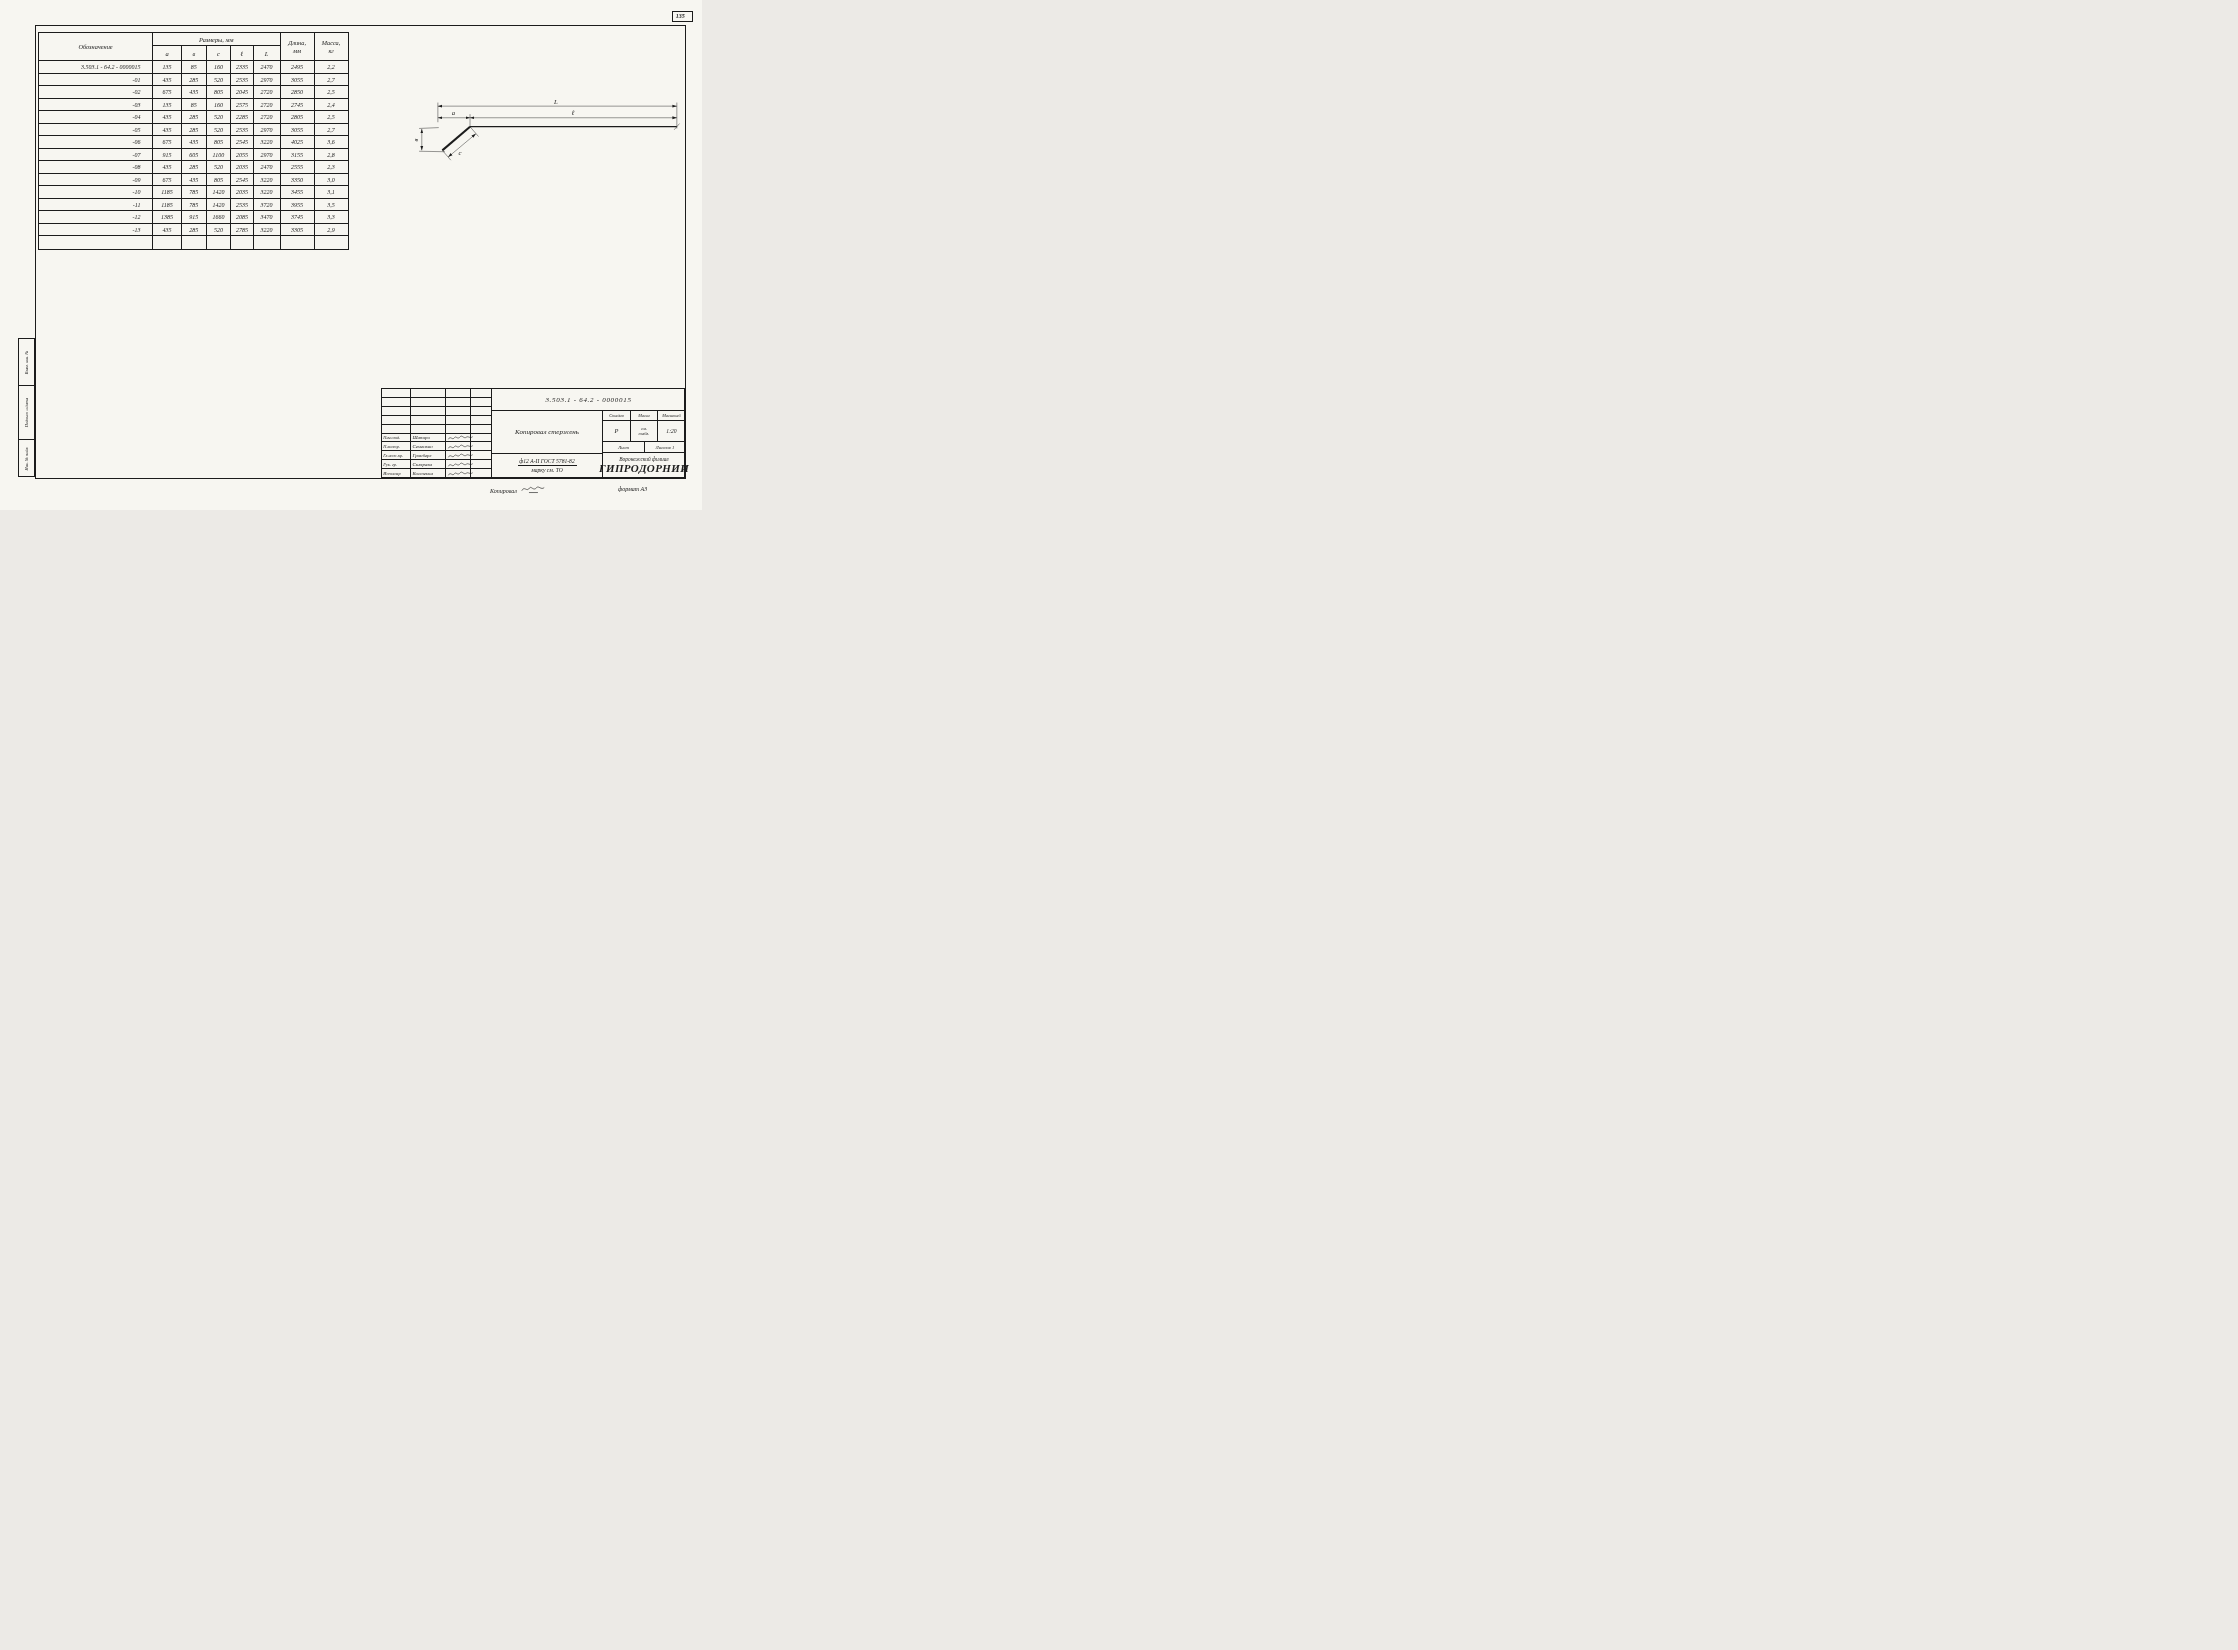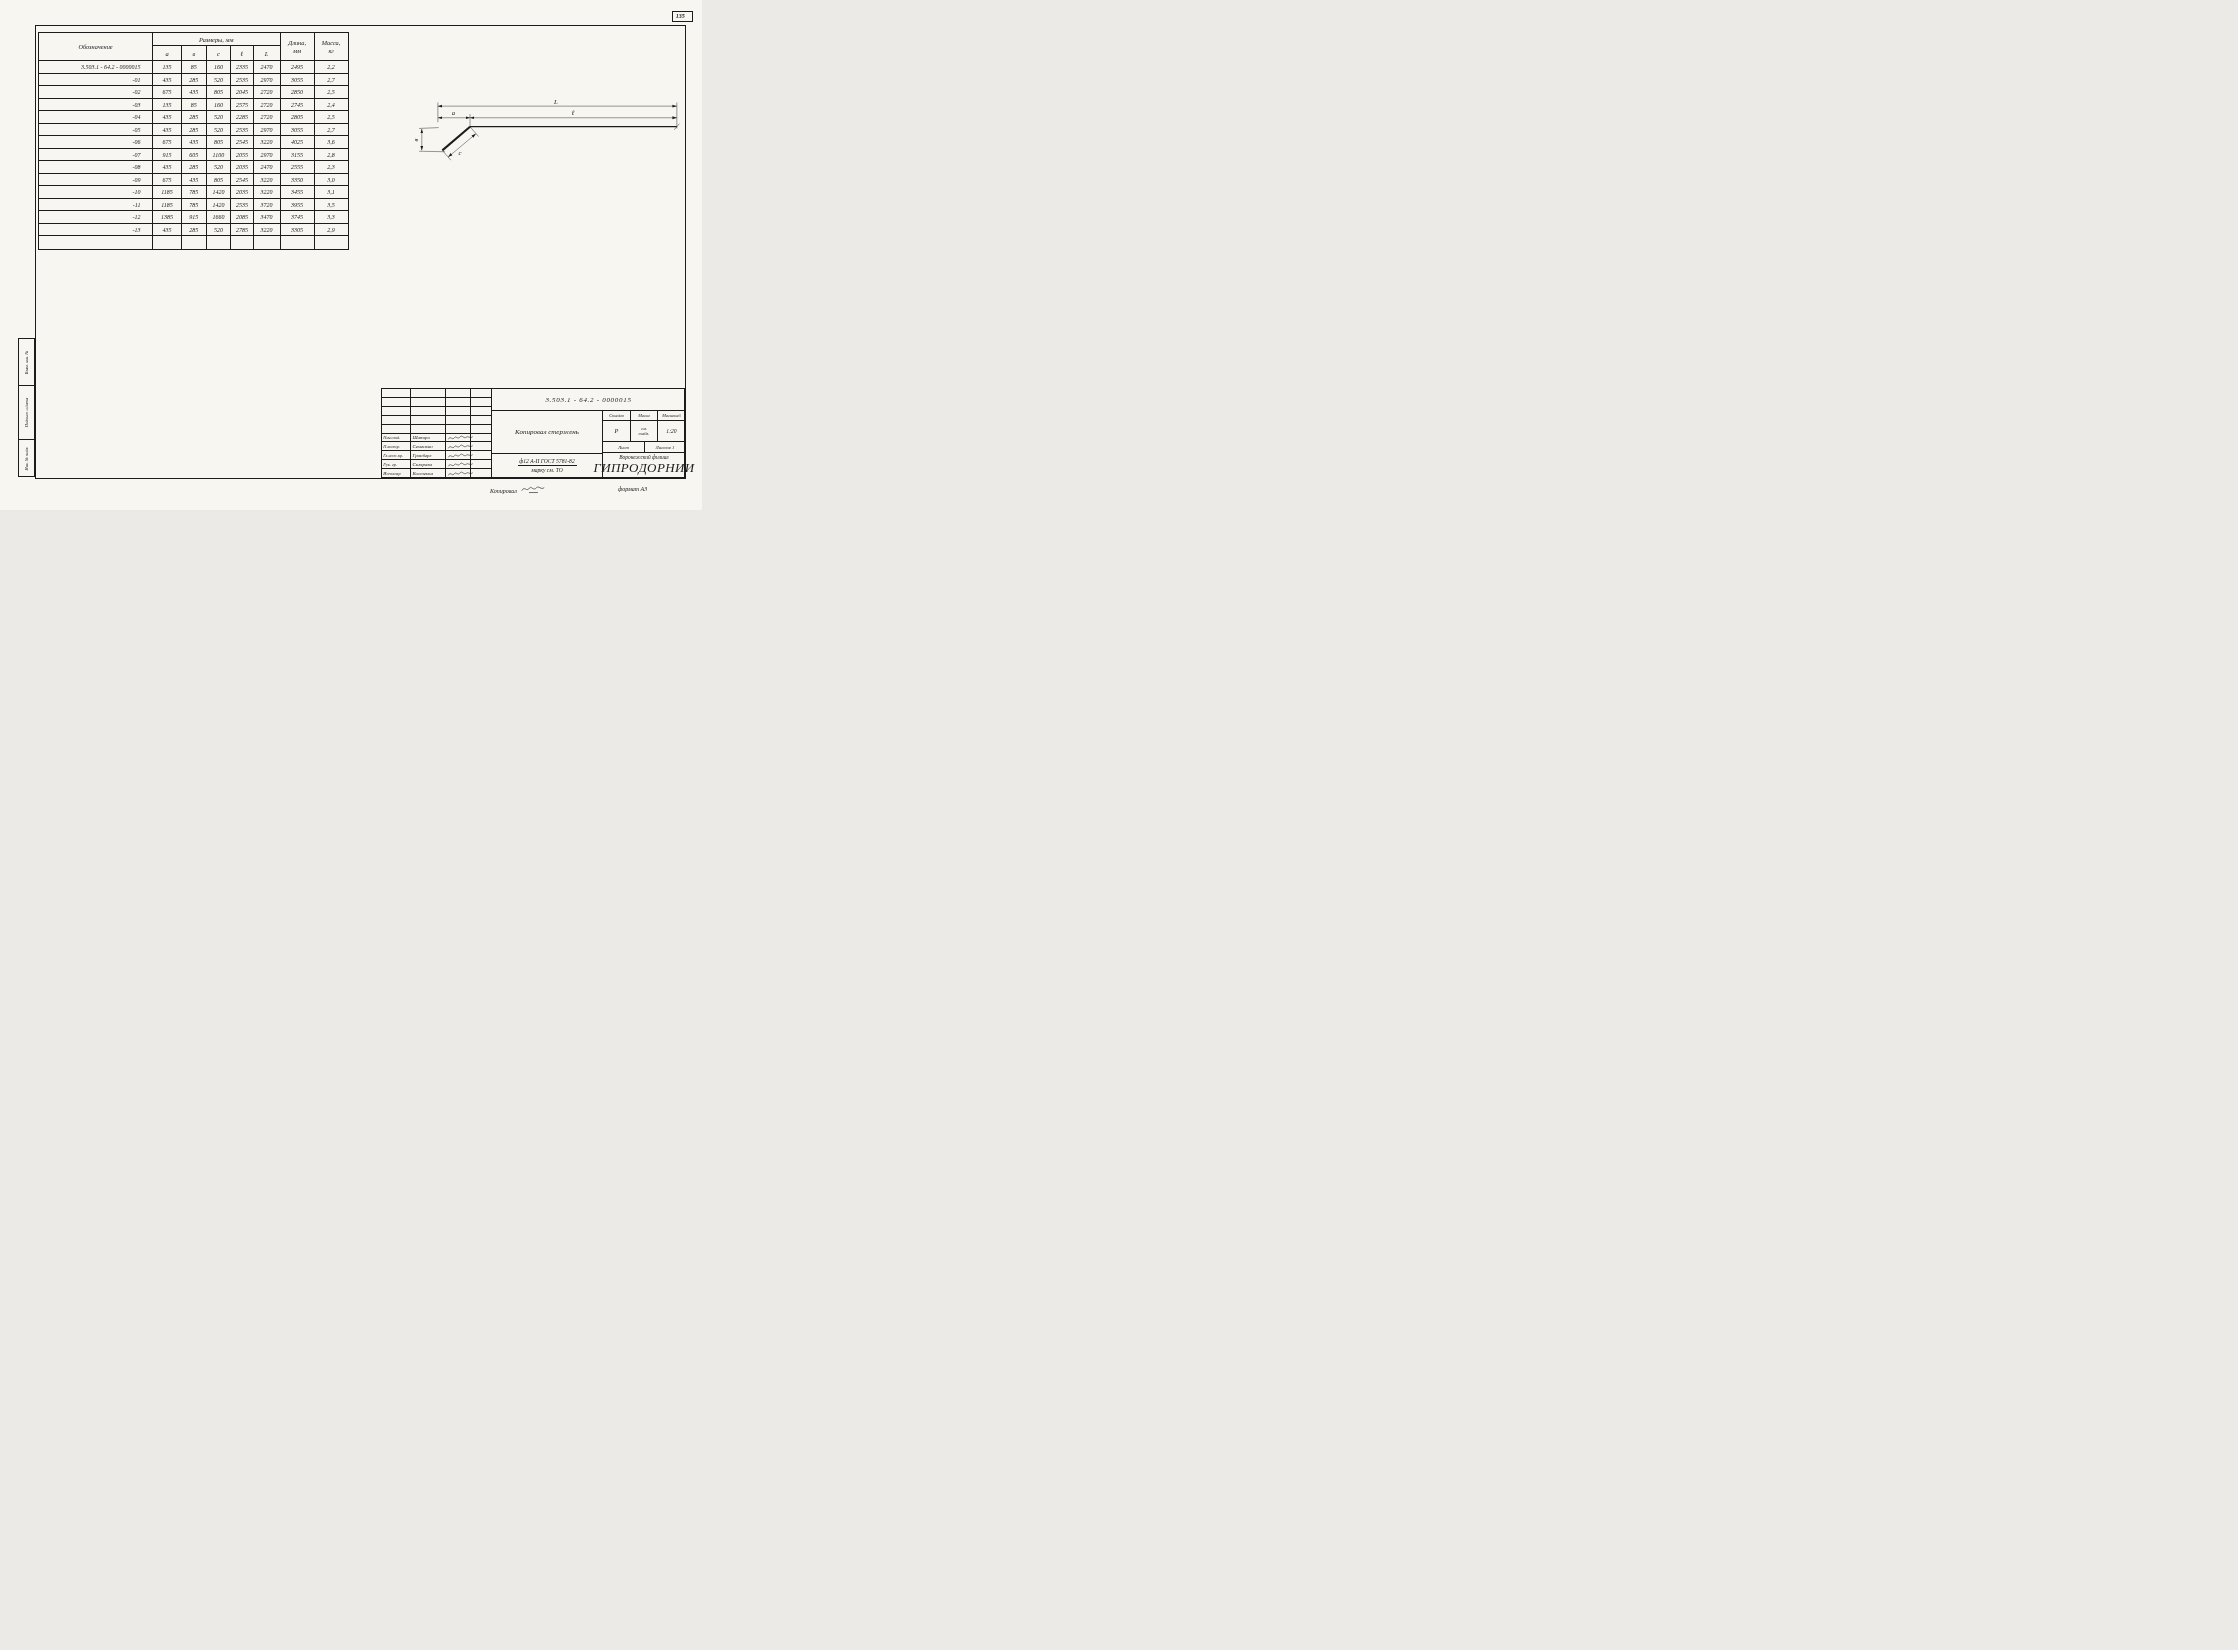--- a/index.html
+++ b/index.html
@@ -83,21 +83,21 @@
   .tb-smm-vals div { display:flex; align-items:center; justify-content:center; height:100%; }
   .sm1 { width:27px; } .sm2 { width:27px; border-left:0.4px solid #1c1c1c; } .sm3 { width:28px; border-left:0.4px solid #1c1c1c; }
   .v-stage { font-size:6.3px; } .v-mass { font-size:4.5px; white-space:pre-line; text-align:center; line-height:1.15; }
   .v-scale { font-size:5.6px; }
   .tb-sheet { left:221px; top:53px; width:82px; height:11.2px; display:flex;
     border-bottom:0.9px solid #1c1c1c; }
   .tb-sheet div { display:flex; align-items:center; justify-content:center; font-size:4.7px; height:100%; }
   .sh1 { width:41px; } .sh2 { width:41px; border-left:0.4px solid #1c1c1c; }
   .tb-org { left:221px; top:64px; width:82px; height:24px;
     display:flex; flex-direction:column; align-items:center; justify-content:center; }
-  .org1 { font-size:5.4px; } .org2 { font-size:13px; font-weight:normal; letter-spacing:0.4px; }
+  .org1 { font-size:5.4px; } .org2 { font-size:11px; font-weight:bold; letter-spacing:0.4px; }
 
   
   .note-copied { position:absolute; left:490px; top:484px; font-size:6px;
     display:flex; align-items:flex-end; gap:2.7px; }
   .note-format { position:absolute; left:618px; top:486px; font-size:6px; }
 </style>
 </head>
 <body>
 
 <div class="sheet">

